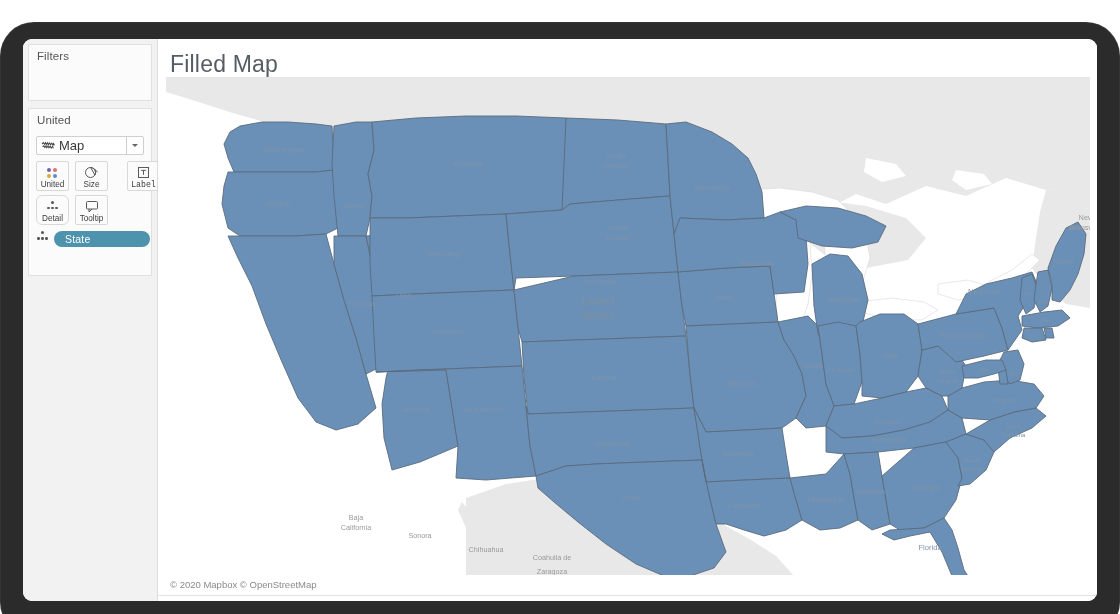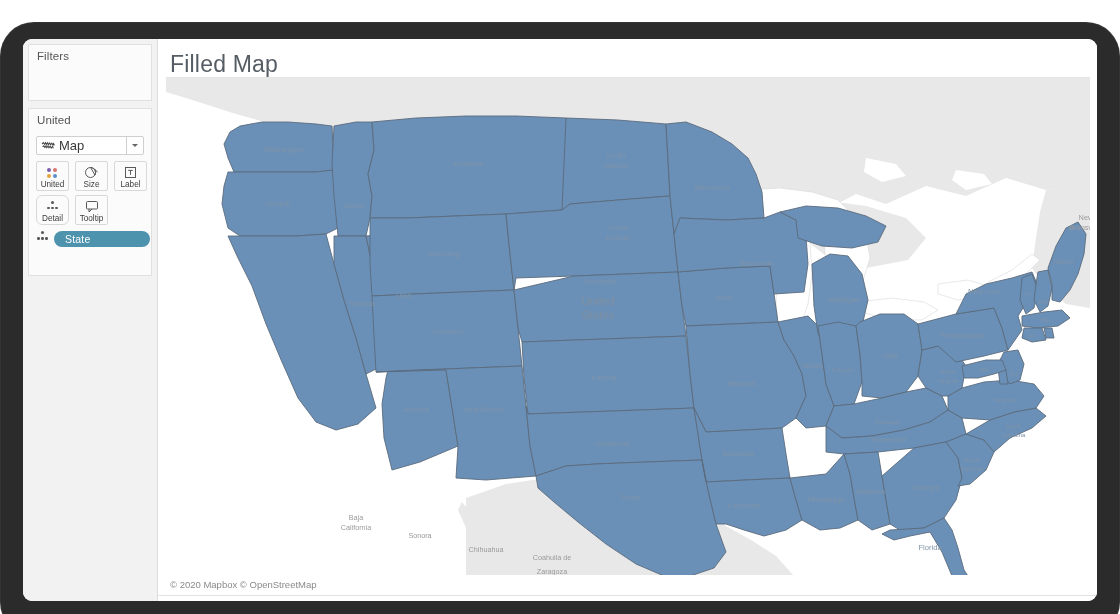--- a/index.html
+++ b/index.html
@@ -72,21 +72,21 @@
   .mk{
     position:absolute;width:33px;height:30px;
     background:#fbfbfb;border:1px solid #d8d8d8;border-radius:2px;
     box-sizing:border-box;
     display:flex;flex-direction:column;align-items:center;justify-content:flex-start;
   }
   .mk .glyph{height:15px;margin-top:3px;display:flex;align-items:center;justify-content:center;}
   .mk .mk-label{font-size:8.2px;color:#3c3c3c;margin-top:0px;line-height:10px;}
   #mk-color{left:7px;top:52px;}
   #mk-size{left:46px;top:52px;}
-  #mk-label{left:85px;top:52px;}
+  #mk-label{left:98px;top:52px;font-family:Liberation Mono, monospace;}
   #mk-detail{left:7px;top:86px;border-radius:6px;}
   #mk-tooltip{left:46px;top:86px;}
   
   .dots4{width:13px;height:12px;position:relative;}
   .dots4 span{position:absolute;width:4px;height:4px;border-radius:50%;}
   .dots4 span:nth-child(1){left:1px;top:1px;background:#7b5ea7;}
   .dots4 span:nth-child(2){left:7px;top:1px;background:#d9736d;}
   .dots4 span:nth-child(3){left:1px;top:7px;background:#e8a33d;}
   .dots4 span:nth-child(4){left:7px;top:7px;background:#5b8fc9;}
   

